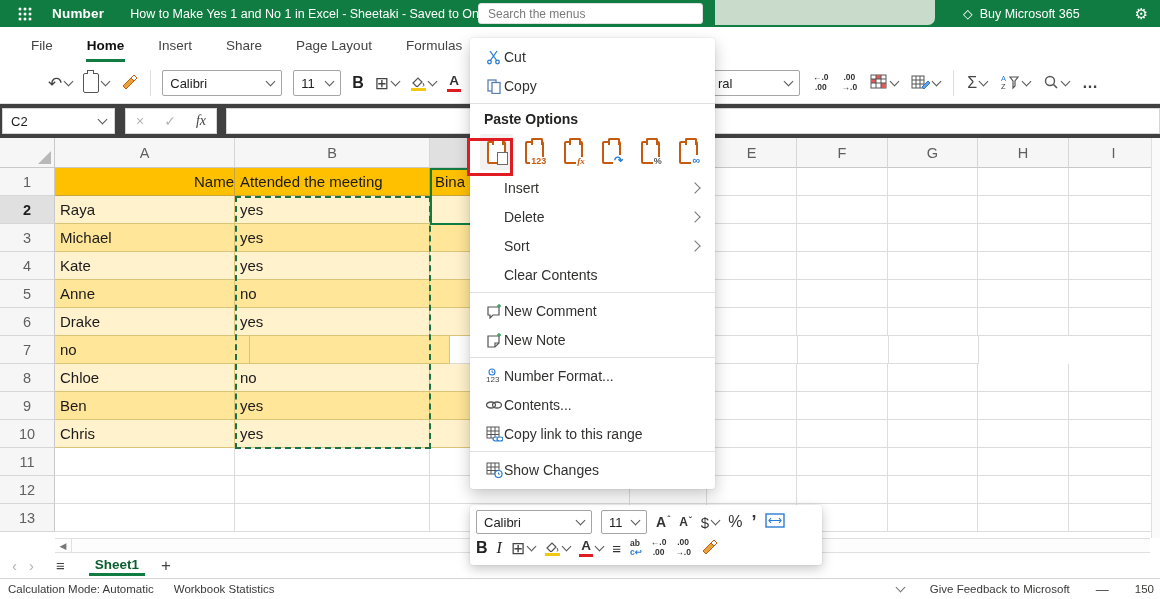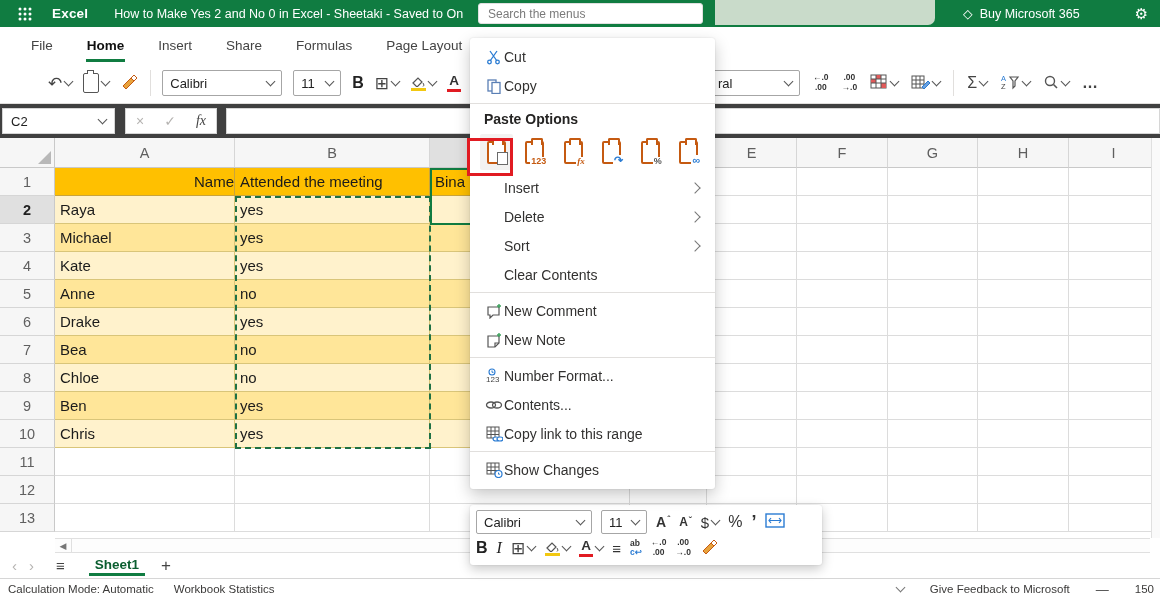--- a/index.html
+++ b/index.html
@@ -256,21 +256,20 @@
         <div class="gcell f-lt" style="width: 200px;"></div>
         <div class="gcell" style="width: 77px;"></div>
         <div class="gcell" style="width: 90px;"></div>
         <div class="gcell" style="width: 91px;"></div>
         <div class="gcell" style="width: 90px;"></div>
         <div class="gcell" style="width: 91px;"></div>
         <div class="gcell" style="width: 90px;"></div>
       </div>
       <div class="grow">
         <div class="grhead">7</div>
-        <div class="gcell f-dk" style="width: 180px;">Bea</div>
         <div class="gcell f-dk" style="width: 195px;">no</div>
         <div class="gcell f-dk" style="width: 200px;"></div>
         <div class="gcell" style="width: 77px;"></div>
         <div class="gcell" style="width: 90px;"></div>
         <div class="gcell" style="width: 91px;"></div>
         <div class="gcell" style="width: 90px;"></div>
         <div class="gcell" style="width: 91px;"></div>
         <div class="gcell" style="width: 90px;"></div>
       </div>
       <div class="grow">
@@ -362,22 +361,22 @@
             <circle cx="12" cy="2" r="1.5"></circle>
         <circle cx="2" cy="7" r="1.5"></circle>
             <circle cx="7" cy="7" r="1.5"></circle>
             <circle cx="12" cy="7" r="1.5"></circle>
         <circle cx="2" cy="12" r="1.5"></circle>
             <circle cx="7" cy="12" r="1.5"></circle>
             <circle cx="12" cy="12" r="1.5"></circle>
       </g>
         </svg>
     </span>
-    <span class="appname">Excel</span>
-    <span class="doctitle">How to Make Yes 2 and No 0 in Excel - Sheetaki - Saved to On</span>
+    <span class="appname">Number</span>
+    <span class="doctitle">How to Make Yes 1 and No 1 in Excel - Sheetaki - Saved to On</span>
     <input class="searchbox" placeholder="Search the menus" style="">
     <div class="redact"></div>
     <div class="buy365">
       <span>◇</span>
       <span>Buy Microsoft 365</span>
     </div>
     <div class="gearbtn">⚙</div>
   </div>
 
   <div class="tabrow">
@@ -388,24 +387,24 @@
       <div class="tab active">
           <span class="tlbl">Home</span>
         </div>
       <div class="tab">
           <span class="tlbl">Insert</span>
         </div>
       <div class="tab">
           <span class="tlbl">Share</span>
         </div>
       <div class="tab">
-          <span class="tlbl">Formulas</span>
+          <span class="tlbl">Page Layout</span>
         </div>
       <div class="tab">
-          <span class="tlbl">Page Layout</span>
+          <span class="tlbl">Formulas</span>
         </div>
       <div class="tab">
           <span class="tlbl">Dat</span>
         </div>
     </div>
     <div class="editingbtn">
       <span>Editing</span>
       <span class="cv"></span>
     </div>
     <div class="sharebtn">

